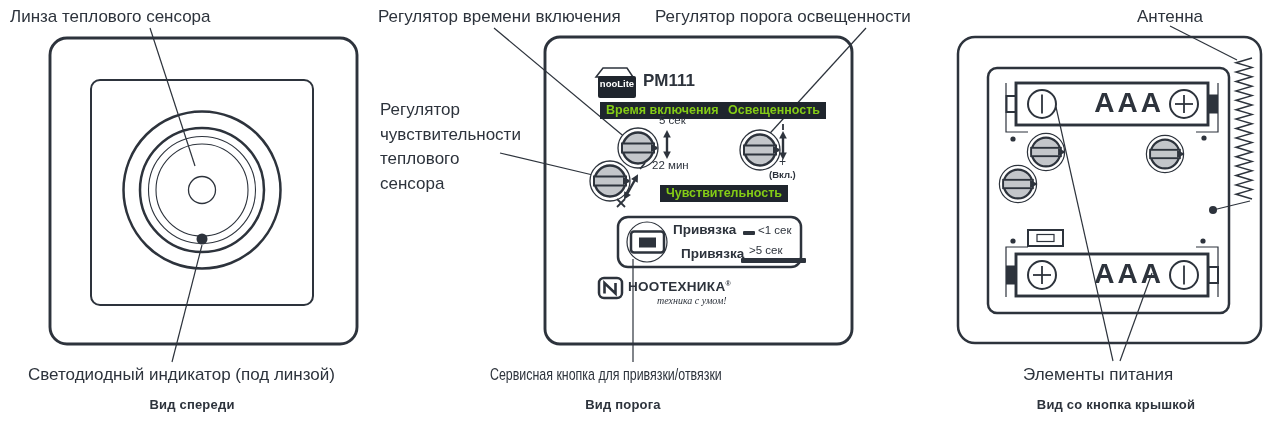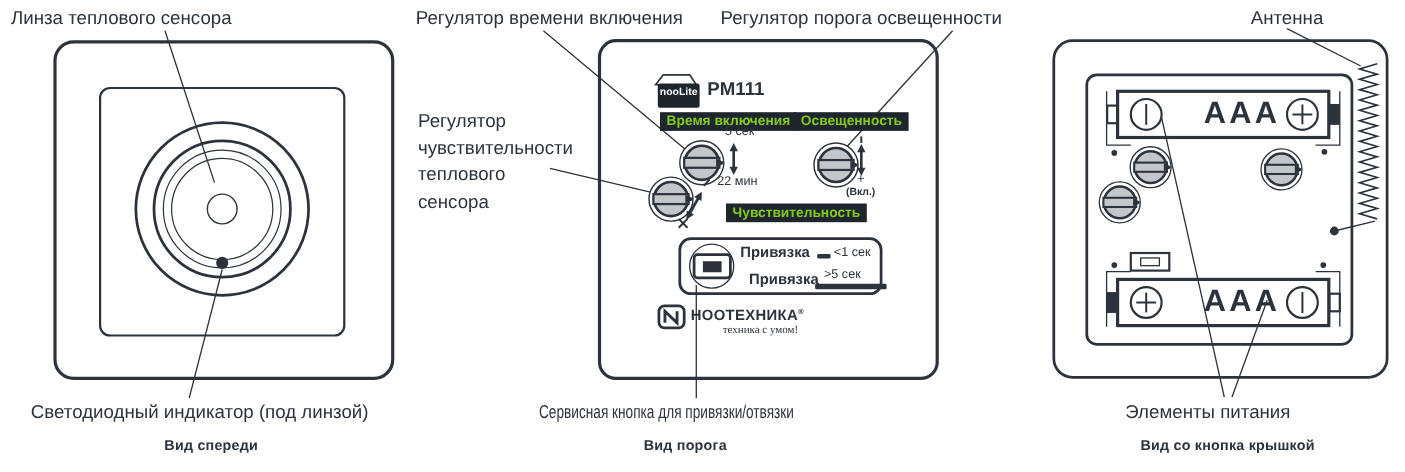--- a/index.html
+++ b/index.html
@@ -17,21 +17,21 @@
   .model{position:absolute;left:643px;top:71px;font-size:17px;font-weight:bold;}
   .small-b{position:absolute;font-weight:normal;font-size:11.5px;white-space:nowrap;}
   .tiny-b{position:absolute;font-weight:bold;font-size:9.5px;white-space:nowrap;}
   .bind-b{position:absolute;font-weight:bold;font-size:13.5px;white-space:nowrap;}
   .bar{position:absolute;background:var(--ink);border-radius:1px;}
   .aaa{position:absolute;width:104px;text-align:right;font-size:28px;font-weight:bold;
        letter-spacing:3px;color:var(--ink);}
   .maker{position:absolute;left:628px;top:279px;font-weight:bold;font-size:13.5px;letter-spacing:.3px;}
   .maker sup{font-size:7px;}
   .slogan{position:absolute;left:657px;top:295px;font-family:"Liberation Serif",serif;
-          font-size:10px;white-space:nowrap;}
+          font-style:italic;font-size:10px;white-space:nowrap;}
   
   .s1,.s12,.s13,.s15,.s2,.s25,.s3{fill:none;stroke:var(--ink);}
   .s1{stroke-width:1.1}.s12{stroke-width:1.2}.s13{stroke-width:1.3}.s15{stroke-width:1.5}
   .s2{stroke-width:2}.s25{stroke-width:2.5}.s3{stroke-width:2.9}
   .leader{fill:none;stroke:var(--ink);stroke-width:1.2}
   .ink{fill:var(--ink);stroke:none}
   .wfill{fill:#fff}
   .kouter{fill:#fff;stroke:var(--ink);stroke-width:1.3}
   .kface{fill:var(--knob);stroke:var(--ink);stroke-width:2.4}
   .kslot{fill:var(--knob);stroke:var(--ink);stroke-width:2}

